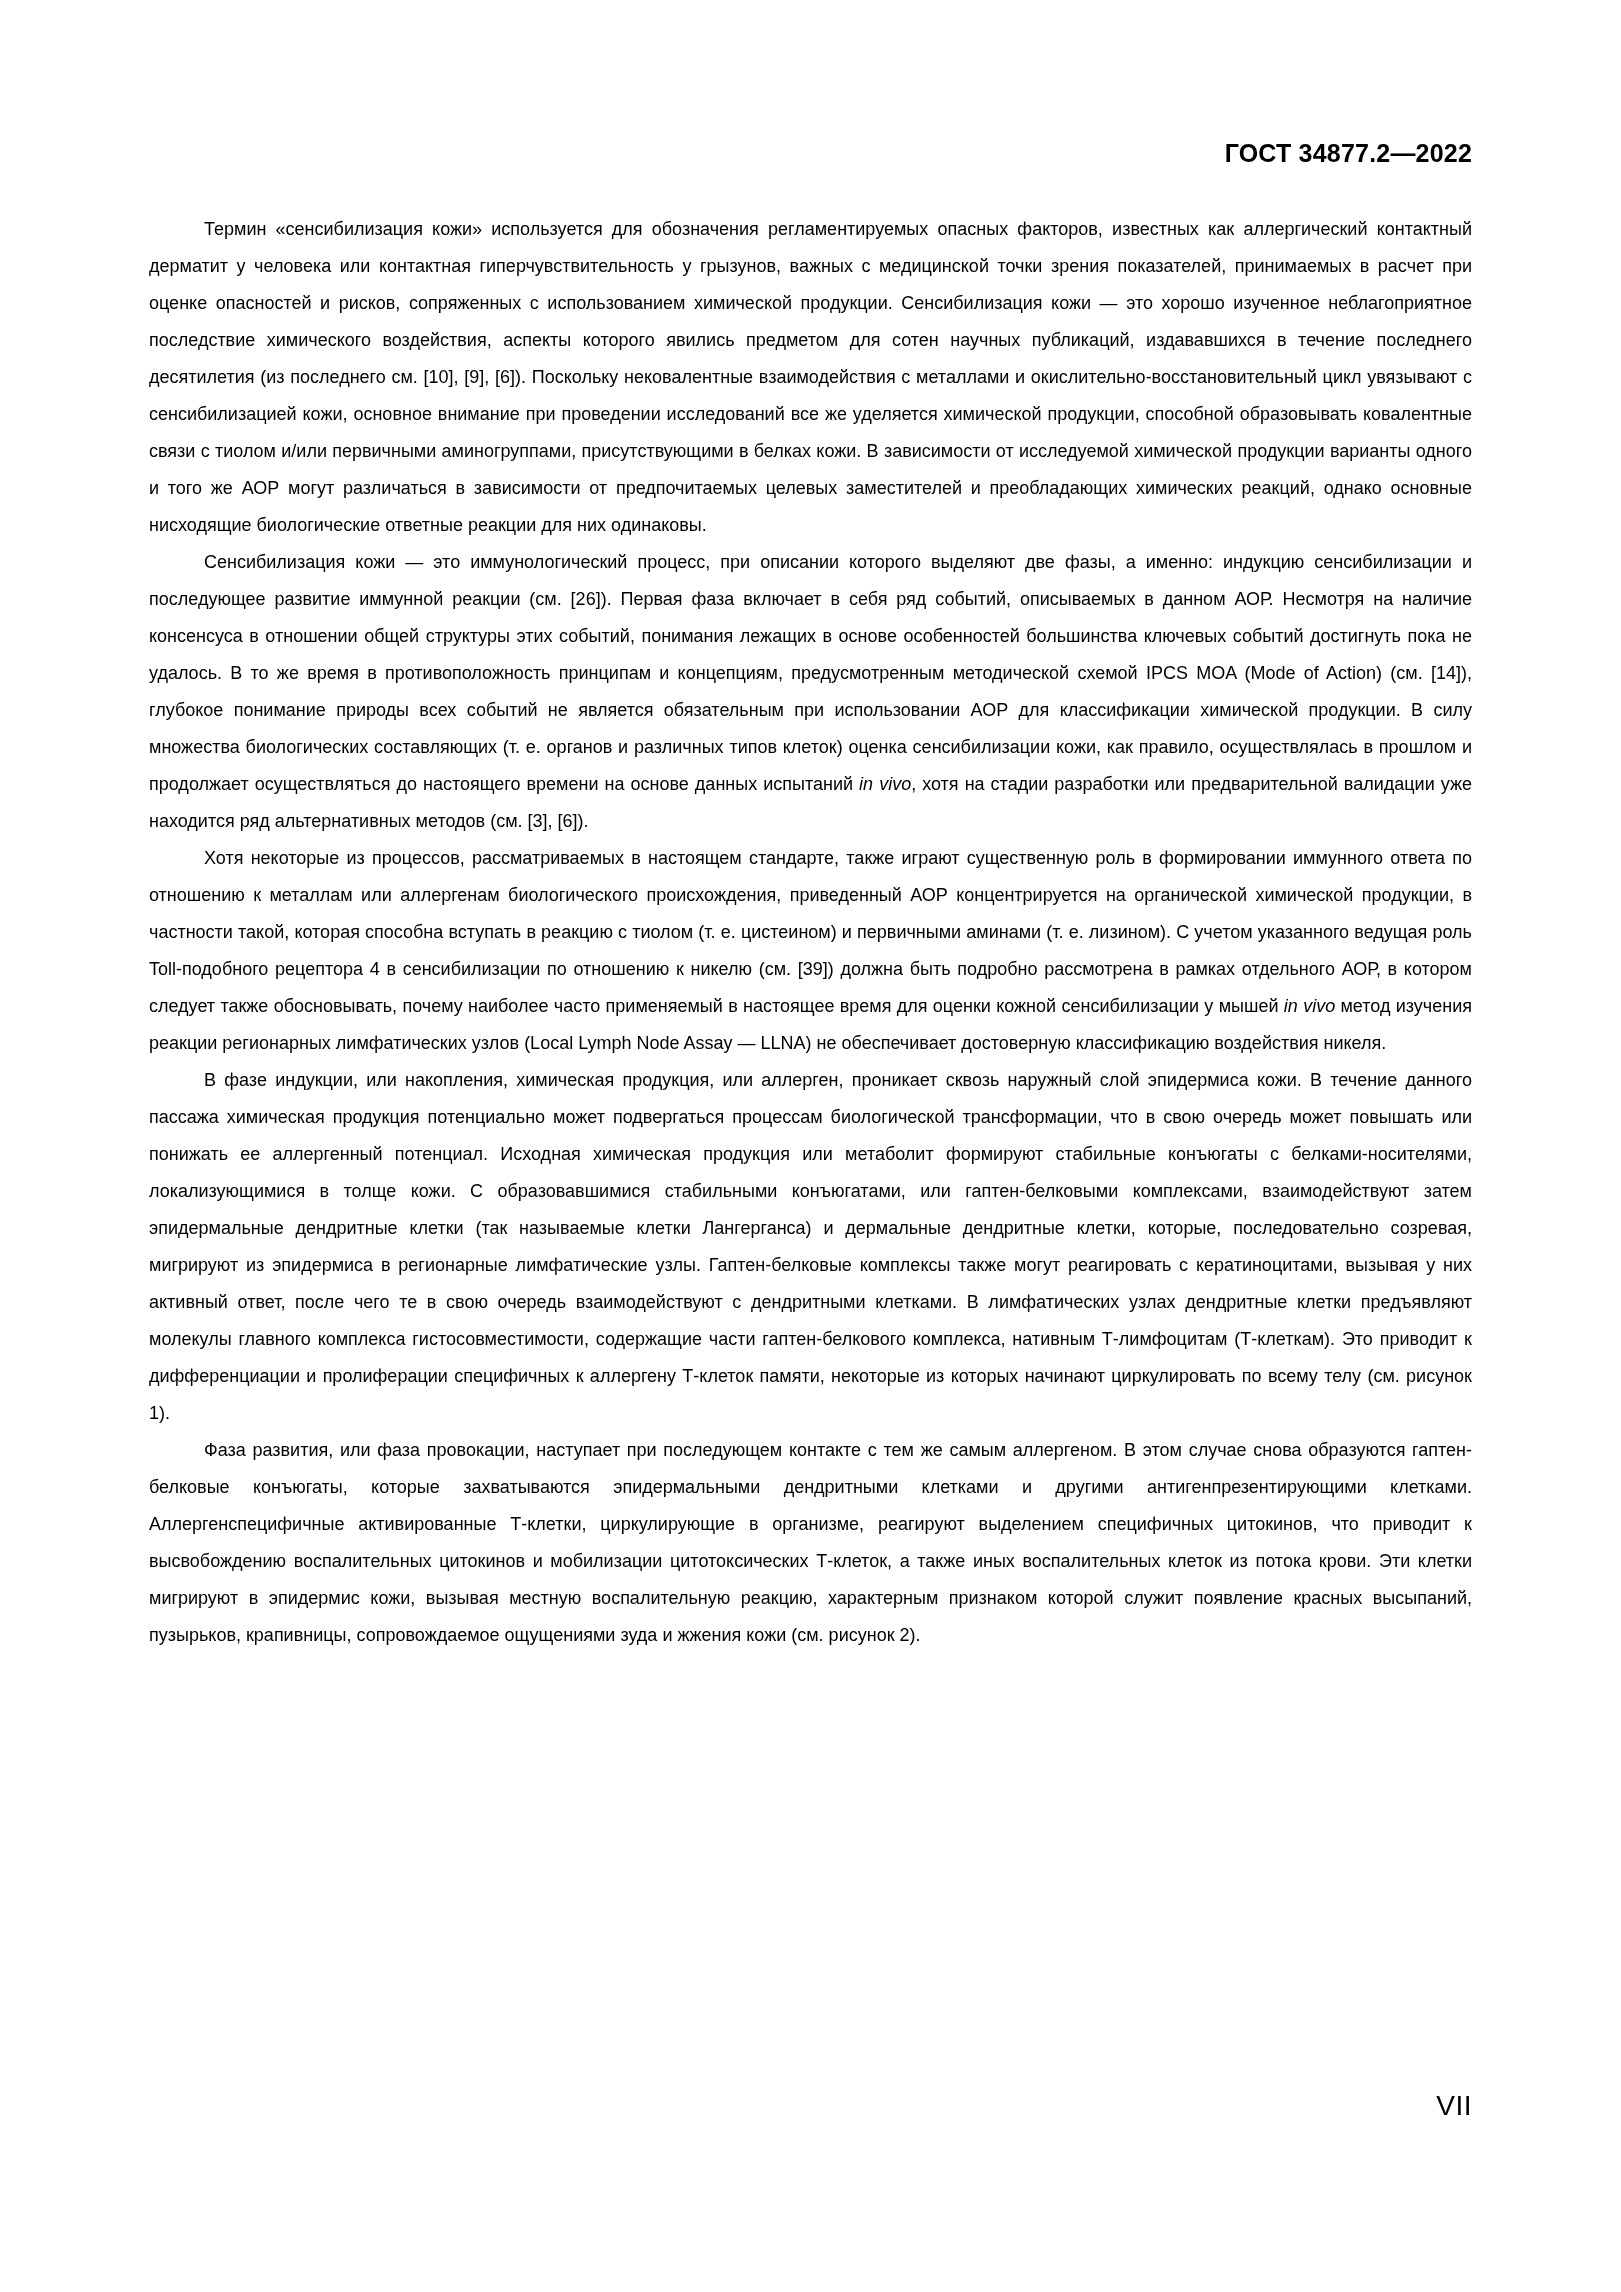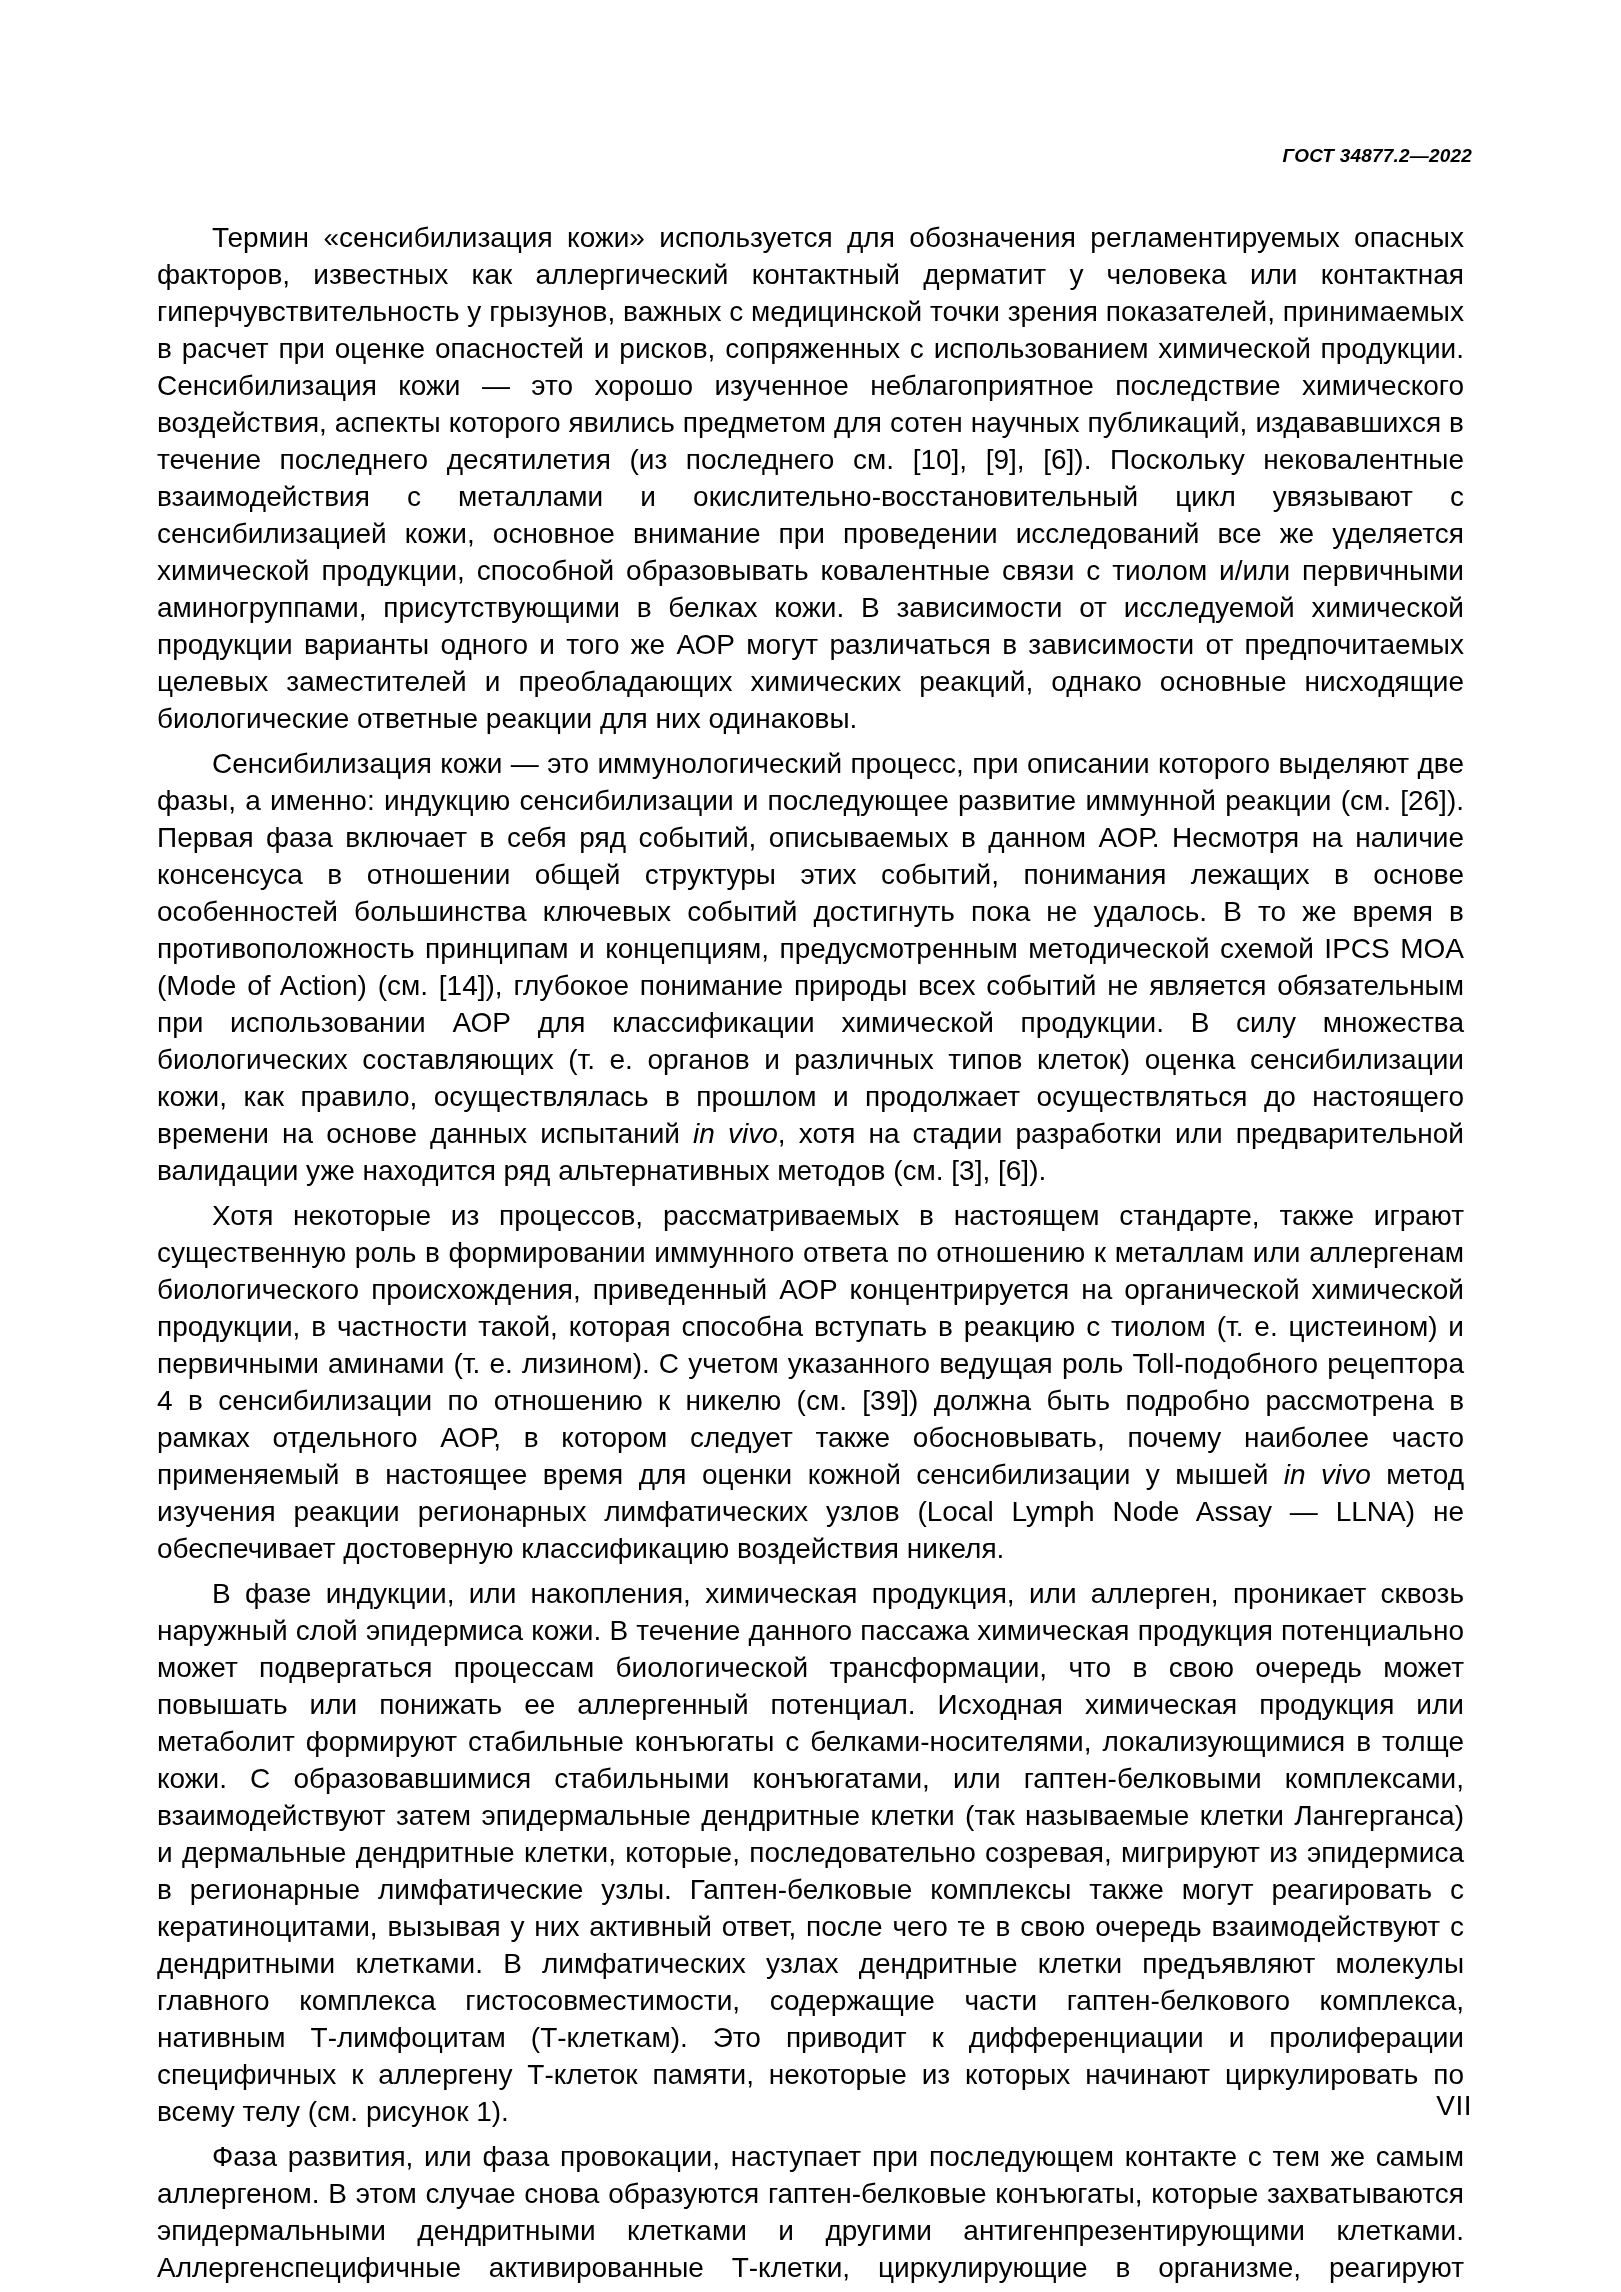--- a/index.html
+++ b/index.html
@@ -18,37 +18,36 @@
   .page {
     position: absolute;
     left: 0;
     top: 0;
     width: 1621px;
     height: 2293px;
     box-sizing: border-box;
   }
   .header {
     position: absolute;
-    top: 145px;
+    top: 139px;
     right: 149px;
-    font-size: 19px;
+    font-size: 25px;
     font-weight: bold;
     letter-spacing: 0.2px;
     white-space: nowrap;
-    font-style: italic;
   }
   .content {
     position: absolute;
     left: 149px;
     top: 211px;
     width: 1323px;
   }
   p.body-par {
-    margin: 8px;
-    font-size: 28px;
+    margin: 0;
+    font-size: 18px;
     line-height: 37px;
     text-align: justify;
     text-justify: inter-word;
     text-indent: 55px;
     hyphens: manual;
   }
   .footer {
     position: absolute;
     right: 149px;
     top: 2090px;

